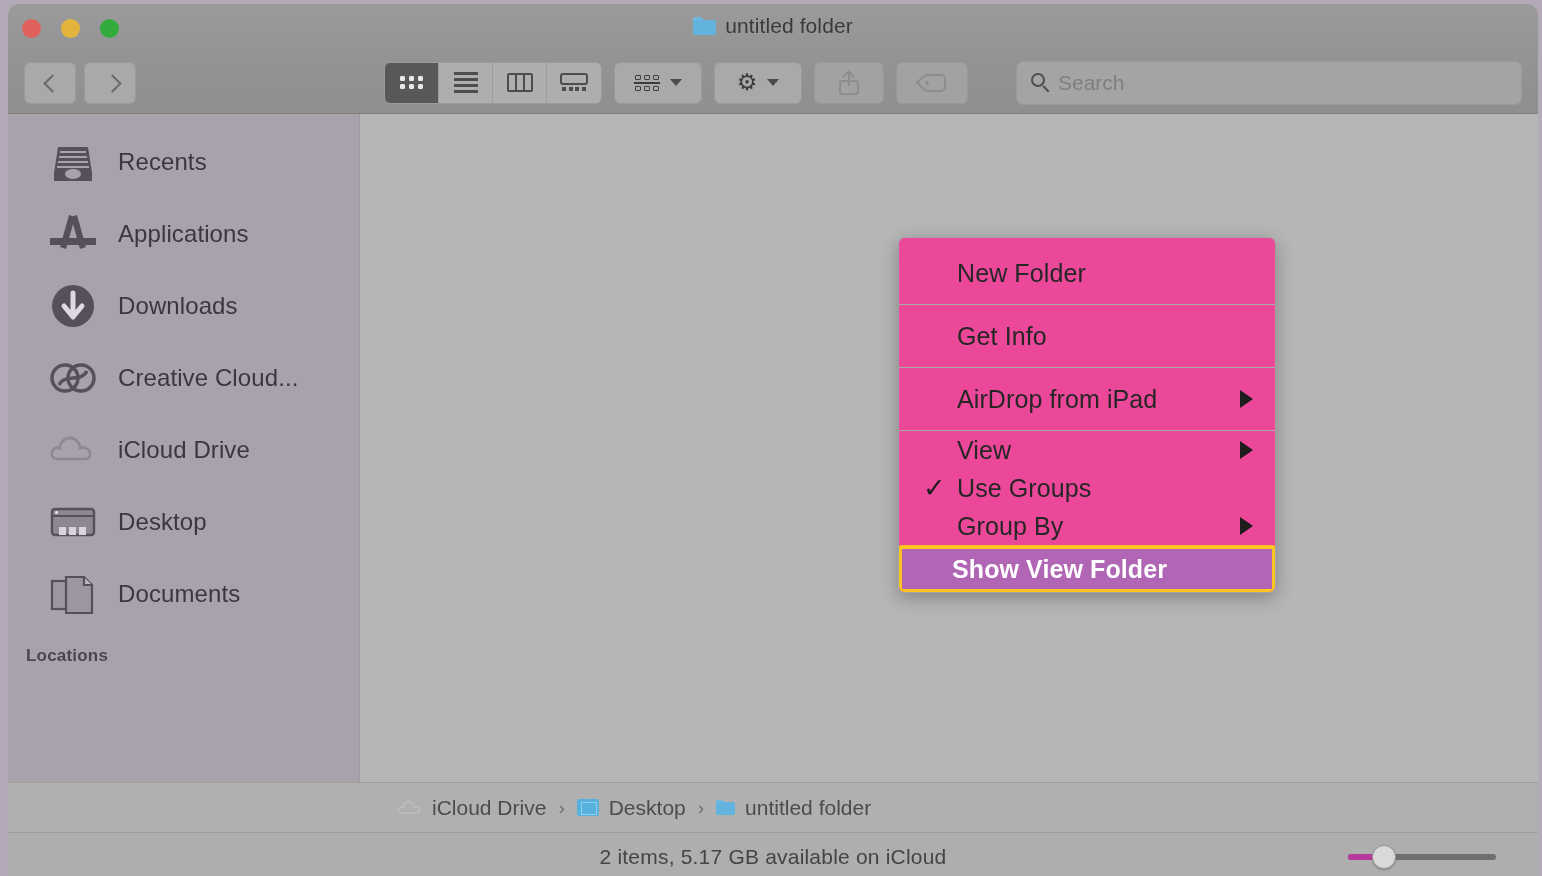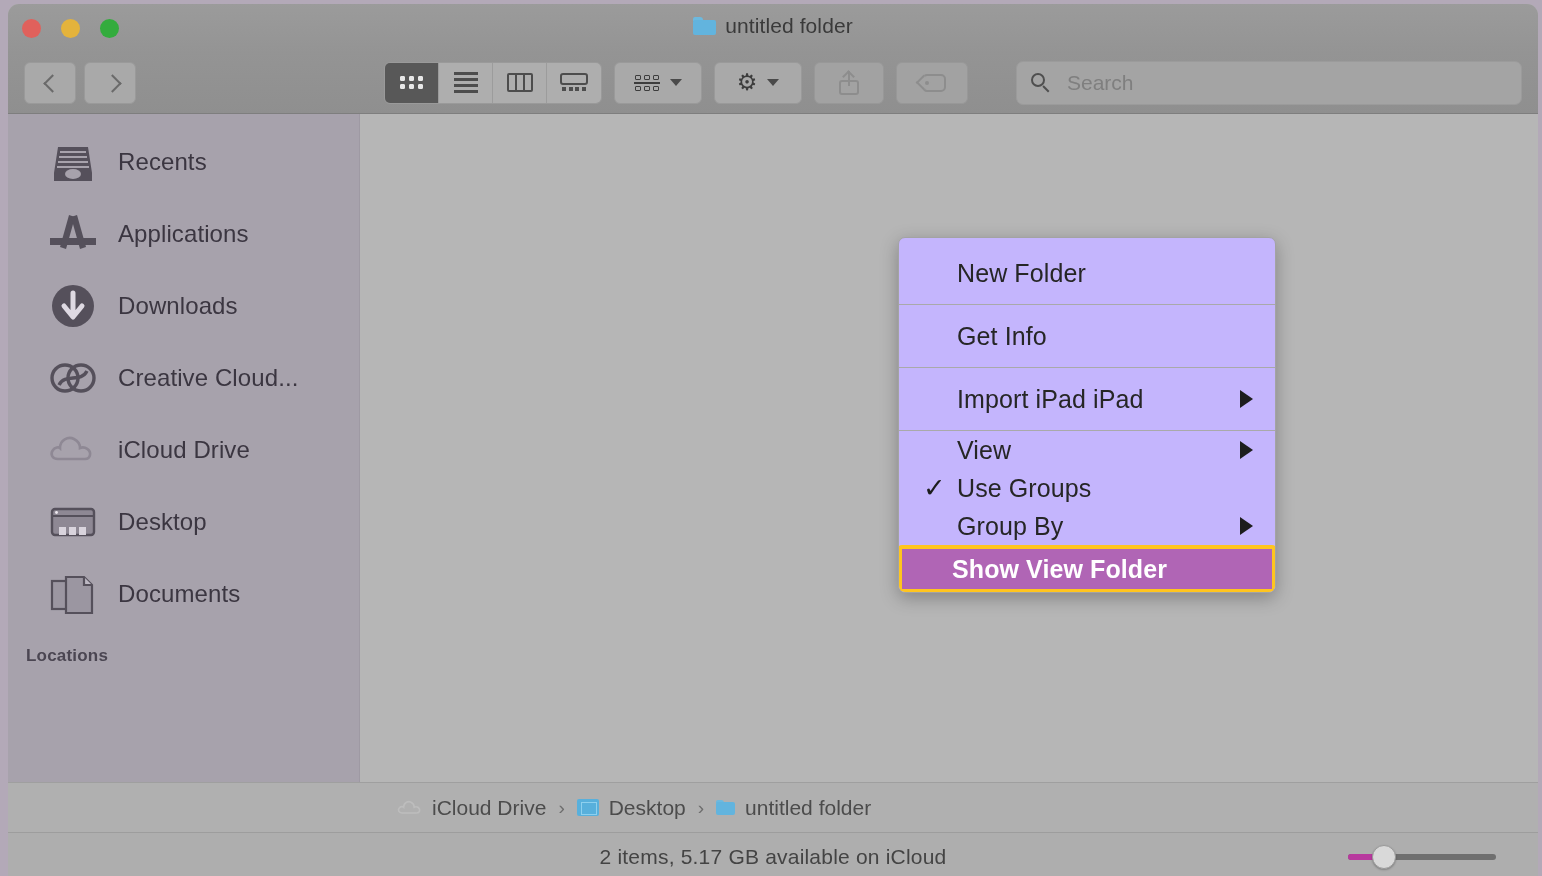--- a/index.html
+++ b/index.html
@@ -230,21 +230,21 @@
   #search-field {
     margin-left: 48px;
     flex: 1;
     height: 44px;
     background: #a4a4a4;
     border: 1px solid #9b9b9b;
     border-radius: 7px;
     display: flex;
     align-items: center;
     padding: 0 14px;
-    gap: 16px;
+    gap: 7px;
   }
   .ic-search { width: 20px; height: 20px; position: relative; flex: 0 0 auto; }
   .ic-search .circ { position: absolute; left: 0; top: 0; width: 14px; height: 14px; border: 2.2px solid #4f4f4f; border-radius: 50%; }
   .ic-search .hand { position: absolute; left: 12px; top: 12px; width: 8px; height: 2.2px; background: #4f4f4f; transform: rotate(45deg); transform-origin: left center; }
   #search-placeholder { color: #7f7f7f; font-size: 21px; }
 
   
   #window-body { flex: 1; display: flex; min-height: 0; position: relative; }
 
   
@@ -276,21 +276,21 @@
 
   
   #content { flex: 1; background: #b6b6b6; position: relative; min-width: 0; }
 
   
   #context-menu {
     position: absolute;
     left: 538px;
     top: 123px;
     width: 378px;
-    background: #c4b5fd;
+    background: #ec4899;
     border: 1px solid #a3a3a3;
     border-radius: 7px;
     box-shadow: 0 5px 18px rgba(0,0,0,0.28);
     padding: 4px 0 0 0;
     overflow: hidden;
   }
   .menu-item {
     height: 62px;
     display: flex;
     align-items: center;
@@ -632,21 +632,21 @@
           <span>New Folder</span>
         </div>
         <div class="menu-sep"></div>
 
         <div class="menu-item">
           <span>Get Info</span>
         </div>
         <div class="menu-sep"></div>
 
         <div class="menu-item">
-          <span>Import iPad iPad</span>
+          <span>AirDrop from iPad</span>
           <span class="submenu-arrow"></span>
         </div>
         <div class="menu-sep"></div>
 
         <div class="menu-item tight">
           <span>View</span>
           <span class="submenu-arrow"></span>
         </div>
 
         <div class="menu-item tight">

